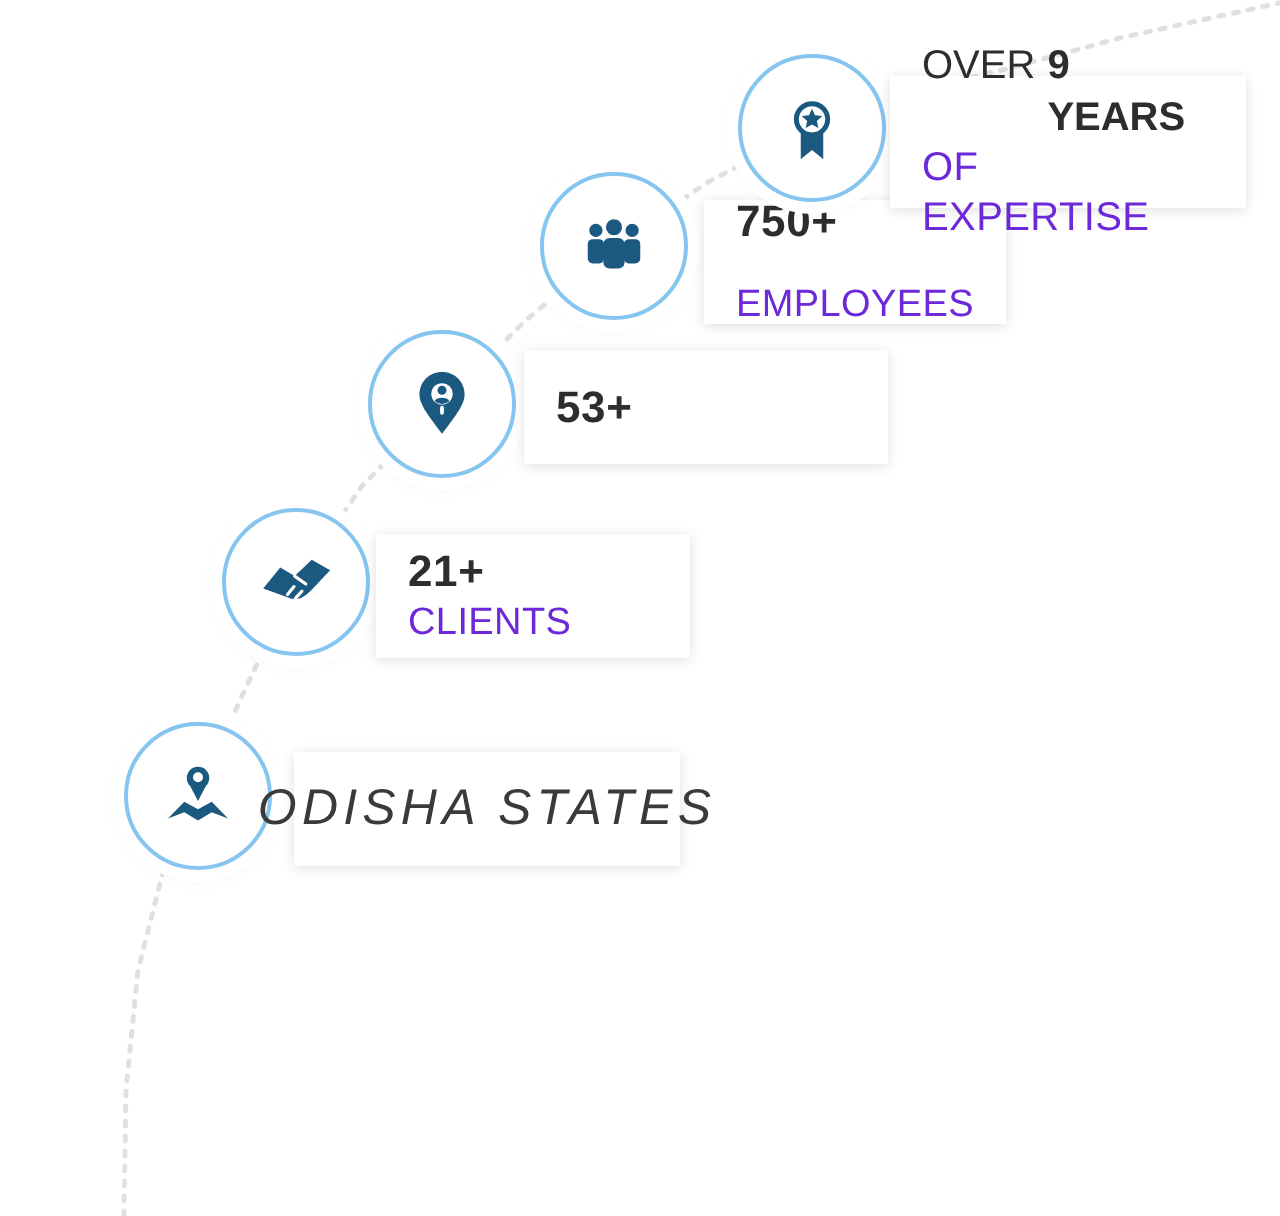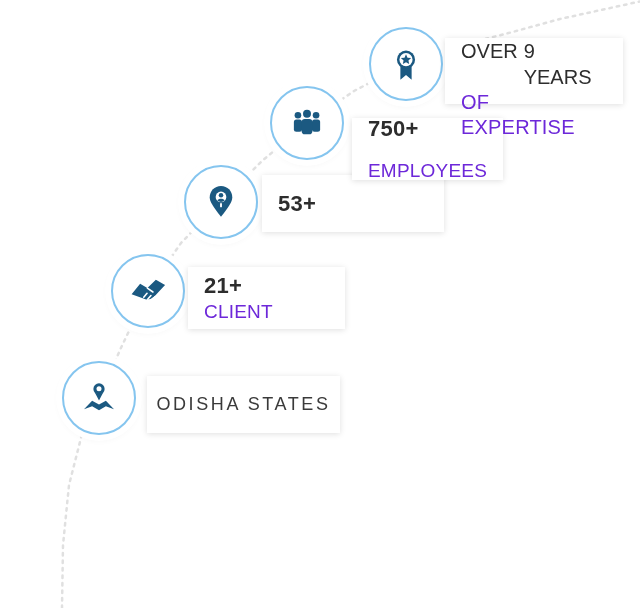--- a/index.html
+++ b/index.html
@@ -17,35 +17,35 @@
   .box{
     position:absolute;background:#ffffff;box-sizing:border-box;
     box-shadow:0 1px 6px rgba(0,0,0,0.13);
     display:flex;flex-direction:column;justify-content:center;
     padding:0 16px;
   }
   .num{font-size:22px;font-weight:bold;color:#2d2d2d;line-height:1.25;letter-spacing:0.3px;}
   .lab{font-size:19px;font-weight:normal;color:#6d28d9;line-height:1.25;letter-spacing:0.2px;}
   .line1{display:flex;gap:6px;font-size:20px;color:#2d2d2d;line-height:1.3;}
   .line1 .pfx{font-weight:normal;}
-  .line1 .bld{font-weight:normal;}
+  .line1 .bld{font-weight:bold;}
   .b5 .lab{font-size:20px;}
   
   .c1{left:62px;top:361px;}
   .c2{left:111px;top:254px;}
   .c3{left:184px;top:165px;}
   .c4{left:270px;top:86px;}
   .c5{left:369px;top:27px;}
   
   .b1{left:147px;top:376px;width:193px;height:57px;align-items:center;padding:0 6px;}
-  .b1 .lab{font-size:18px;letter-spacing:2.6px;color:#3a3a3a;white-space:nowrap;}
+  .b1 .lab{font-size:25px;letter-spacing:2.6px;color:#3a3a3a;white-space:nowrap;font-style:italic;}
   .b2{left:188px;top:267px;width:157px;height:62px;}
   .b3{left:262px;top:175px;width:182px;height:57px;}
-  .b4{left:352px;top:118px;width:151px;height:62px;gap:16px;}
-  .b5{left:445px;top:38px;width:178px;height:66px;justify-content:space-between;}
+  .b4{left:352px;top:100px;width:151px;height:62px;gap:16px;}
+  .b5{left:445px;top:38px;width:178px;height:66px;}
 </style>
 </head>
 <body>
 
 <div class="stage">
 
   <svg class="track" width="640" height="608" viewBox="0 0 640 608">
     <polyline points="62,608 63,545 69,485 82,434 99,398 120,350 148,291 181,243 221,202 262,161 307,123 354,91 406,64 452,47 505,34 560,19 642,1" fill="none" stroke="#e0e0e0" stroke-width="2.5" stroke-dasharray="2.5 5" stroke-linecap="round"></polyline>
   </svg>
 
@@ -69,21 +69,21 @@
       <g stroke="#ffffff" stroke-width="2.4" stroke-linecap="round">
         <line x1="31" y1="27.5" x2="39.5" y2="33.5"></line>
         <line x1="25.5" y1="41.5" x2="30.5" y2="35.5"></line>
         <line x1="31.5" y1="44.5" x2="36.5" y2="39"></line>
         <line x1="38" y1="46" x2="43" y2="40.5"></line>
       </g>
     </svg>
   </div>
   <div class="box b2">
     <div class="num">21+</div>
-    <div class="lab">CLIENT</div>
+    <div class="lab">CLIENTS</div>
   </div>
 
   <div class="circle c3">
     <svg width="38" height="38" viewBox="0 0 64 64">
       <path d="M32,5 C21,5 13,13.5 13,24 C13,31.5 18.5,39.5 32,57 C45.5,39.5 51,31.5 51,24 C51,13.5 43,5 32,5 Z" fill="#1b5981"></path>
       <circle cx="32" cy="23.5" r="9" fill="#ffffff"></circle>
       <circle cx="32" cy="20.5" r="3.8" fill="#1b5981"></circle>
       <path d="M25.8,29.5 C27.5,25.8 36.5,25.8 38.2,29.5 A9,9 0 0 1 25.8,29.5 Z" fill="#1b5981"></path>
       <rect x="30.4" y="33.5" width="3.2" height="7.5" rx="1.6" fill="#ffffff"></rect>
     </svg>

